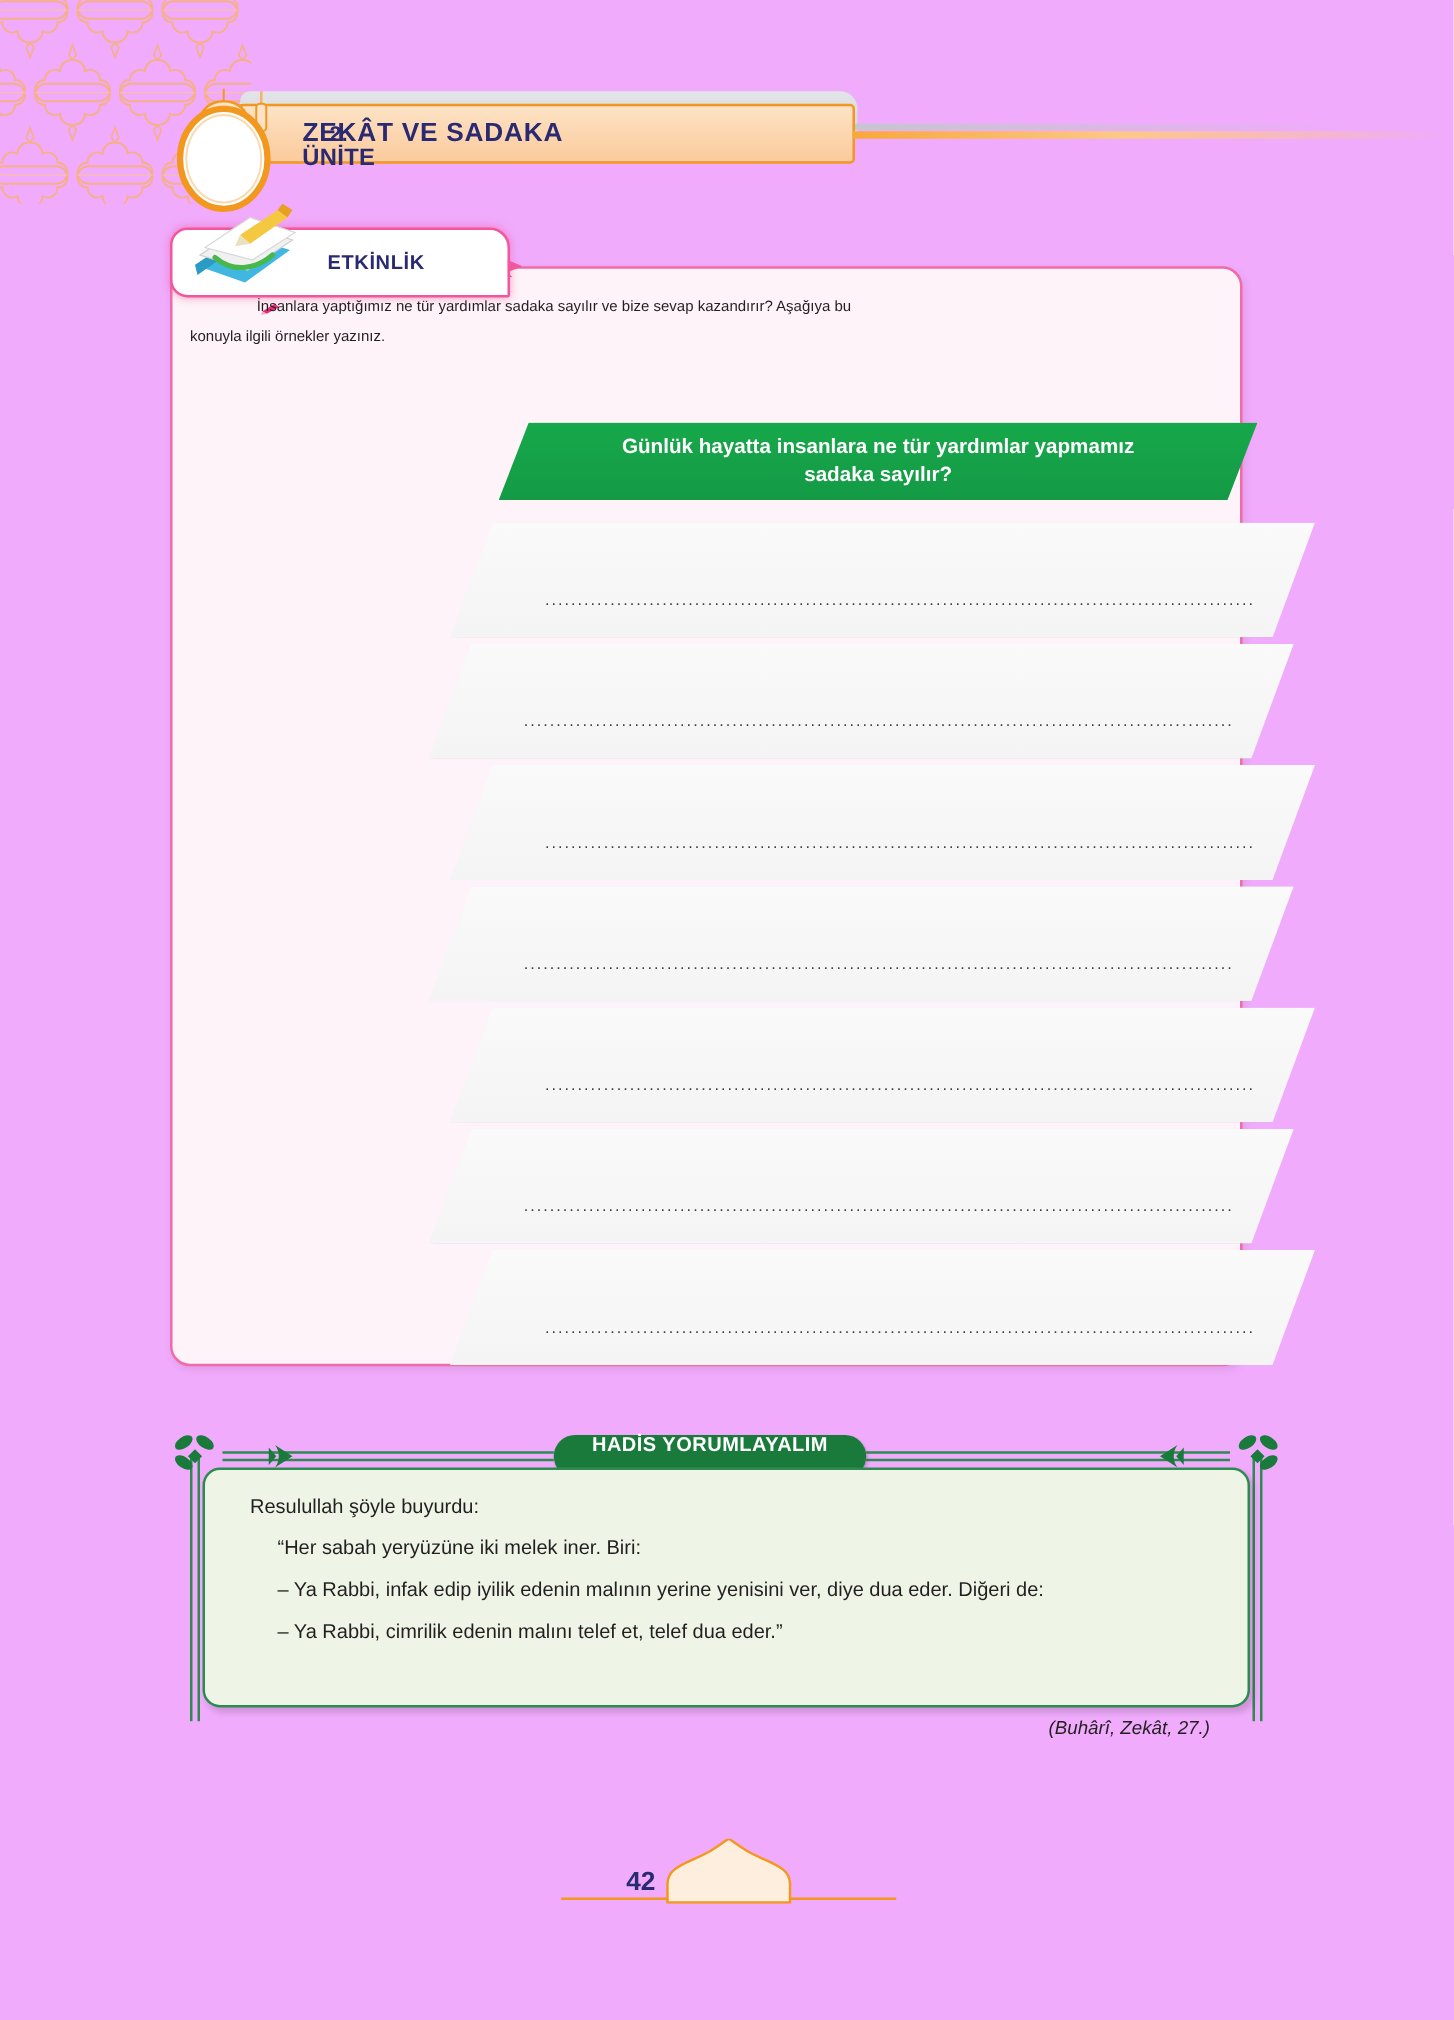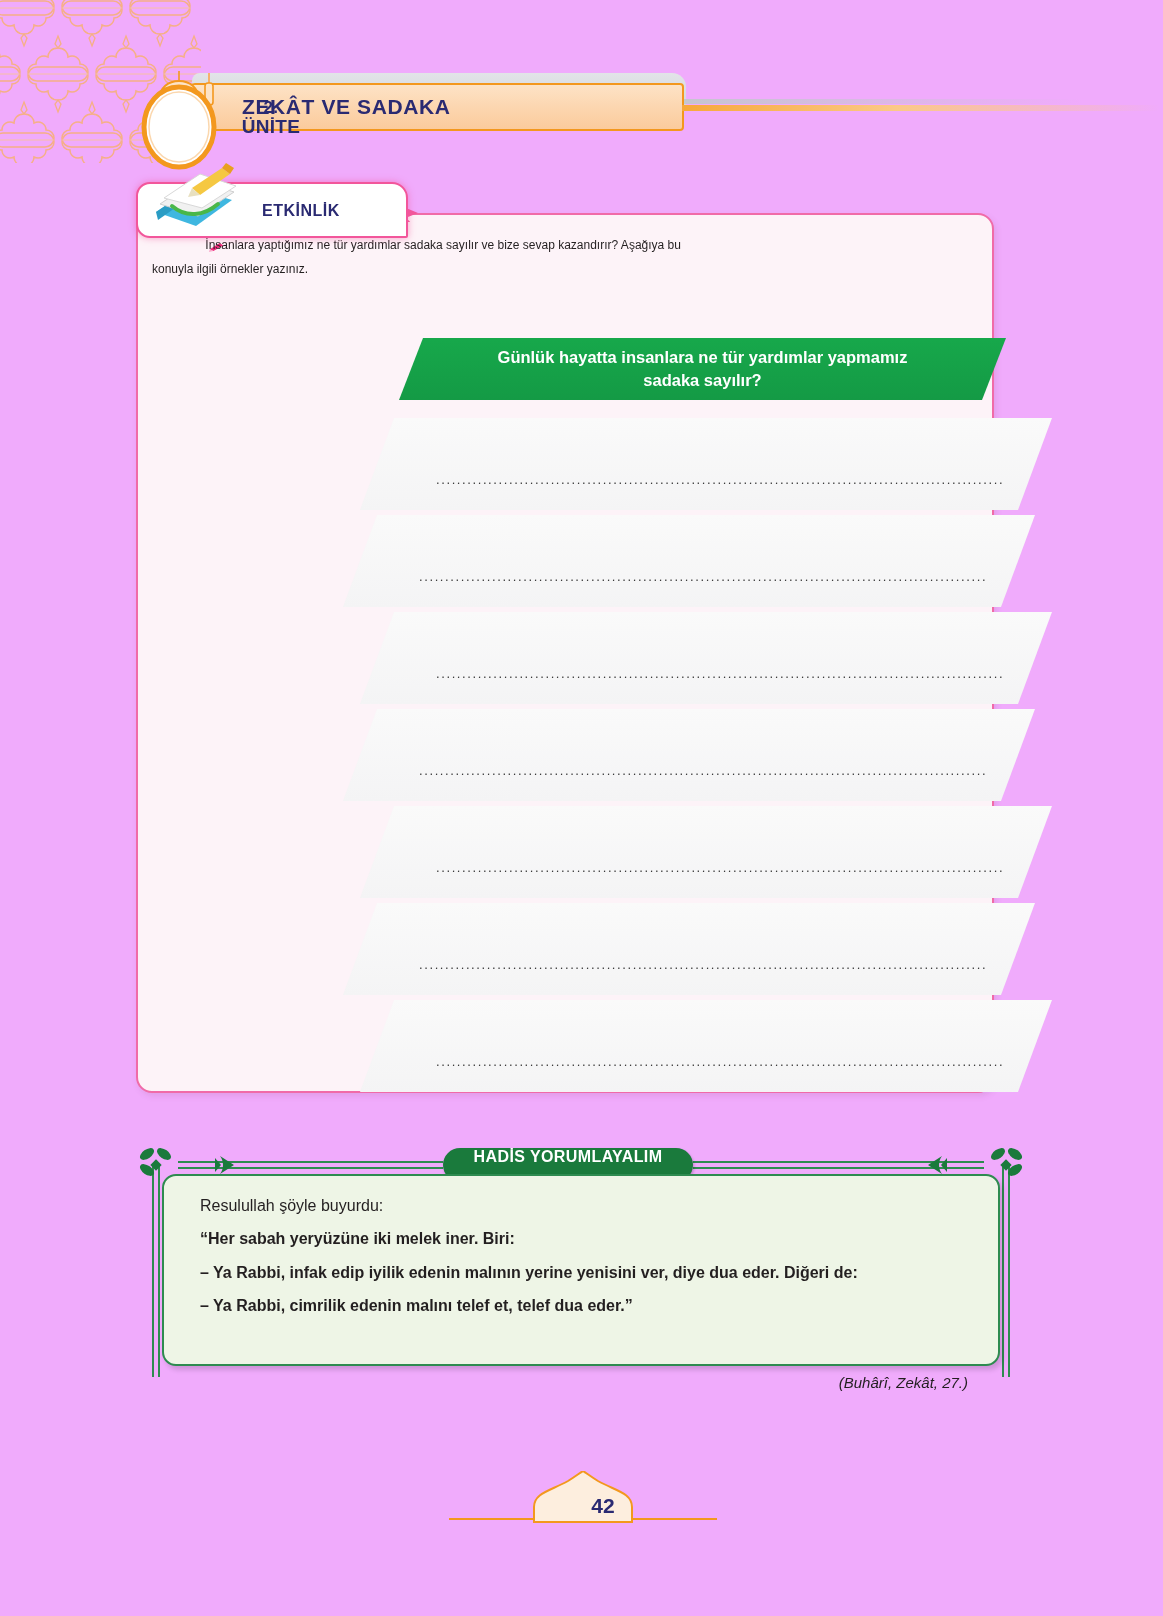--- a/index.html
+++ b/index.html
@@ -284,21 +284,21 @@
     left: 36px;
     top: 18px;
     right: 28px;
   }
   .hadis-line {
     font-size: 16px;
     color: #231f20;
     line-height: 1.52;
     margin-bottom: 9px;
   }
-  .hadis-line.bold { font-weight: bold; }
+  .hadis-line.bold { font-weight: normal; margin-left: 22px; }
   .hadis-source {
     position: absolute;
     right: 30px;
     top: 150px;
     font-size: 15px;
     font-style: italic;
     color: #231f20;
     margin-top: 48px;
   }
 
@@ -320,24 +320,24 @@
   }
   .page-dome {
     position: absolute;
     left: 530px;
     top: 3px;
     width: 106px;
     height: 52px;
   }
   .page-number {
     position: absolute;
-    left: 550px;
+    left: 501px;
     top: 26px;
     width: 106px;
-    text-align: center;
+    text-align: left;
     font-size: 21px;
     font-weight: bold;
     color: #2a2a72;
   }
 </style>
 </head>
 <body>
 
 <div id="page">
 

